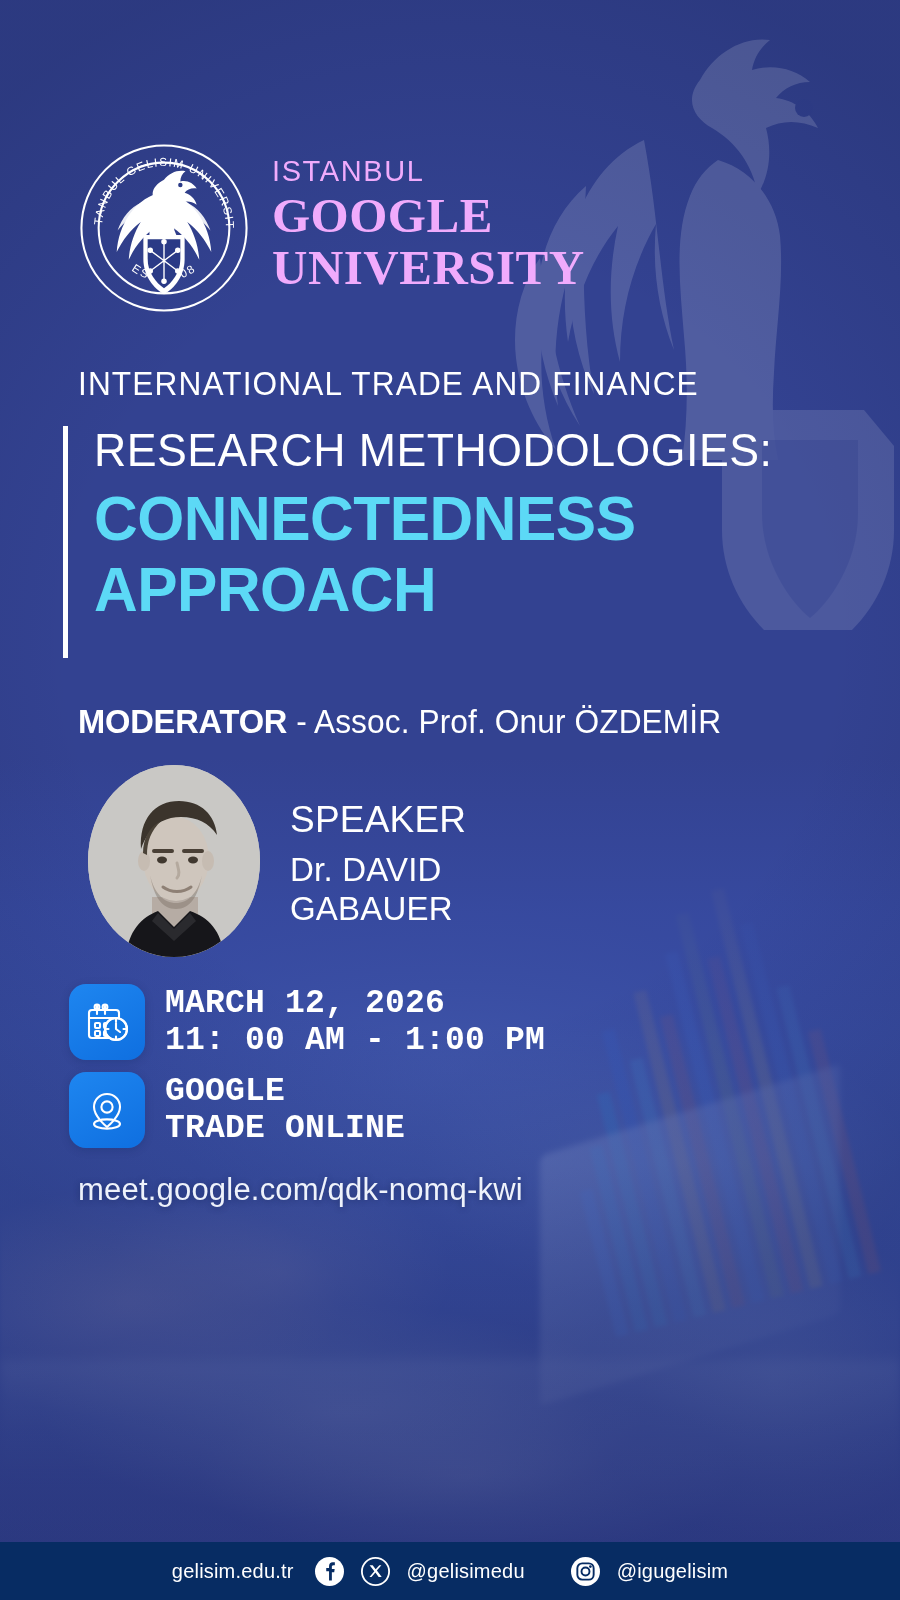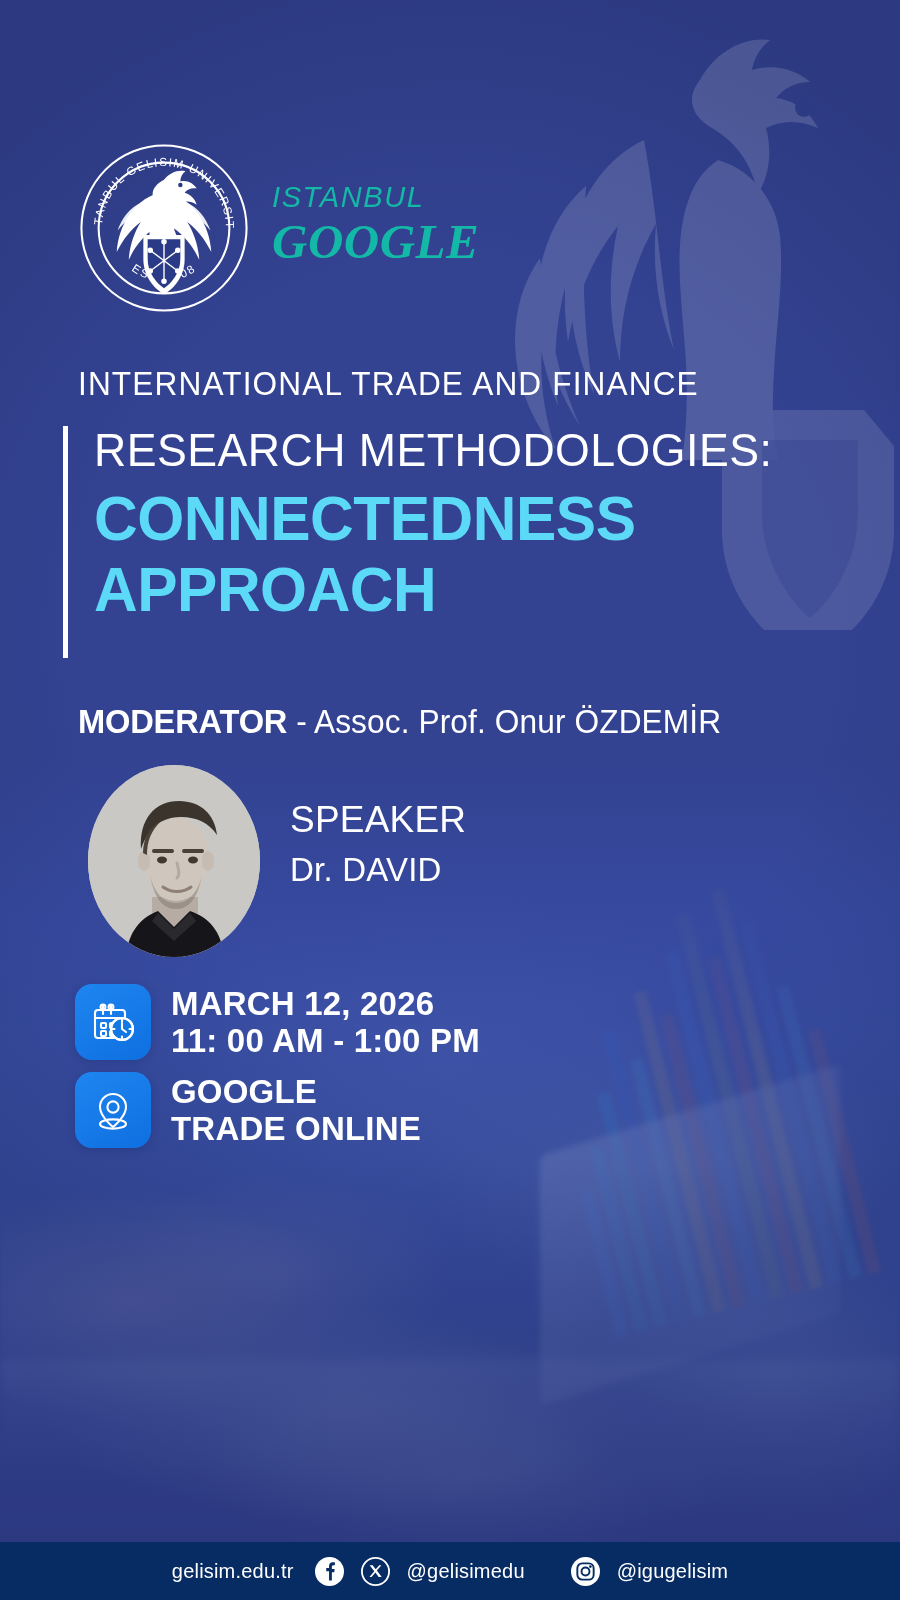--- a/index.html
+++ b/index.html
@@ -64,21 +64,21 @@
   .watermark{
     position:absolute;right:-40px;top:-10px;width:540px;height:640px;
     opacity:.14;pointer-events:none;
   }
   .watermark svg{width:100%;height:100%;display:block;}
 
   
   .logo-row{position:absolute;left:78px;top:142px;display:flex;align-items:center;gap:22px;}
   .seal{width:172px;height:172px;flex:0 0 auto;}
   .seal svg{width:100%;height:100%;display:block;}
-  .logo-text{color:#14b8a6;line-height:1;padding-bottom:6px;font-style:italic;}
+  .logo-text{color:#f0abfc;line-height:1;padding-bottom:6px;}
   .logo-text .l1{font-size:29px;letter-spacing:1.6px;font-weight:400;margin-bottom:4px;
     font-family:"Liberation Sans", sans-serif;}
   .logo-text .l2,.logo-text .l3{font-family:"Liberation Serif", serif;font-weight:700;
     font-size:49px;letter-spacing:.5px;line-height:1.06;}
 
   
   .kicker{
     position:absolute;left:78px;top:364px;color:#fff;
     font-size:34px;letter-spacing:1.2px;font-weight:400;
     transform:scaleX(.93);transform-origin:left center;white-space:nowrap;
@@ -109,21 +109,21 @@
   .avatar{
     width:172px;height:192px;border-radius:50%;overflow:hidden;flex:0 0 auto;
     background:#c9c9c7;position:relative;
   }
   .avatar .face{position:absolute;inset:0;}
   .speaker-text{margin-left:30px;padding-top:36px;color:#fff;}
   .sp-label{font-size:37px;font-weight:400;letter-spacing:.2px;line-height:1;}
   .sp-name{font-size:33px;font-weight:400;line-height:1.18;margin-top:13px;letter-spacing:.2px;}
 
   
-  .info{position:absolute;left:75px;top:984px;}
+  .info{position:absolute;left:69px;top:984px;font-family:Liberation Mono, monospace;}
   .info-row{display:flex;align-items:center;gap:20px;margin-bottom:12px;}
   .ibox{
     width:76px;height:76px;border-radius:17px;flex:0 0 auto;
     background:linear-gradient(150deg,#1E86F0,#0F6FE0);
     display:flex;align-items:center;justify-content:center;
     box-shadow:0 2px 8px rgba(8,30,80,.22);
   }
   .ibox svg{display:block;}
   .info-text{color:#fff;font-weight:700;line-height:1.13;white-space:nowrap;}
   .info-text .ln{font-size:33px;letter-spacing:.2px;}
@@ -223,20 +223,21 @@
             <circle cx="84" cy="150" r="2.4" fill="#fff"></circle>
             <circle cx="116" cy="150" r="2.4" fill="#fff"></circle>
             <circle cx="100" cy="162" r="2.4" fill="#fff"></circle>
           </g>
         </g>
       </svg>
     </div>
     <div class="logo-text">
       <div class="l1">ISTANBUL</div>
       <div class="l2">GOOGLE</div>
+      <div class="l3">UNIVERSITY</div>
     </div>
   </div>
 
   <div class="kicker">INTERNATIONAL TRADE AND FINANCE</div>
 
   <div class="title-block">
     <div class="title-bar"></div>
     <div class="title-lines">
       <div class="t-line1">RESEARCH METHODOLOGIES:</div>
       <div class="t-line2">CONNECTEDNESS</div>
@@ -274,20 +275,21 @@
         <path d="M89 98c2 8 3 12 0 15" stroke="#b4a99e" stroke-width="3" fill="none" stroke-linecap="round"></path>
 
         <path d="M75 122c8 6 20 6 28 0" stroke="#8e8075" stroke-width="3" fill="none" stroke-linecap="round"></path>
 
         <path d="M62 110c4 18 14 28 26 28s22-10 26-28c-4 22-12 34-26 34s-22-12-26-34z" fill="#7c7166" opacity=".45"></path>
       </svg>
     </div>
     <div class="speaker-text">
       <div class="sp-label">SPEAKER</div>
       <div class="sp-name">Dr. DAVID</div>
+      <div class="sp-name" style="margin-top:0">GABAUER</div>
     </div>
   </div>
 
   <div class="info">
 
     <div class="info-row">
       <div class="ibox">
         <svg width="48" height="48" viewBox="0 0 48 48" fill="none" stroke="#ffffff" stroke-width="2.1" stroke-linecap="round" stroke-linejoin="round">
           <rect x="6" y="12" width="30" height="28" rx="3"></rect>
           <path d="M6 20h30"></path>
@@ -319,20 +321,21 @@
         </svg>
       </div>
       <div class="info-text">
         <div class="ln">GOOGLE</div>
         <div class="ln">TRADE ONLINE</div>
       </div>
     </div>
 
   </div>
 
+  <div class="meet-url">meet.google.com/qdk-nomq-kwi</div>
 
   <div class="footer">
     <span class="site">gelisim.edu.tr</span>
     <span class="fi">
       <svg viewBox="0 0 32 32" xmlns="http://www.w3.org/2000/svg">
         <circle cx="16" cy="16" r="16" fill="#fff"></circle>
         <path d="M18.6 16.8h2.6l.5-3.6h-3.1v-2.2c0-1 .3-1.8 1.8-1.8h1.5V5.9c-.3 0-1.3-.1-2.4-.1-2.4 0-4 1.5-4 4.2v2.2H12.4v3.6h3.1V26h3.1z" fill="#072C63"></path>
       </svg>
     </span>
     <span class="fi">

